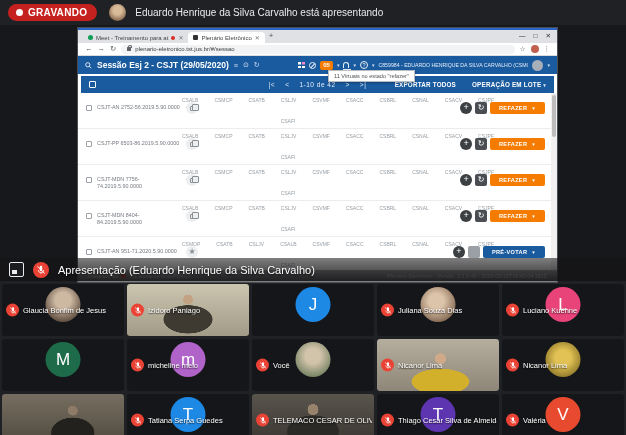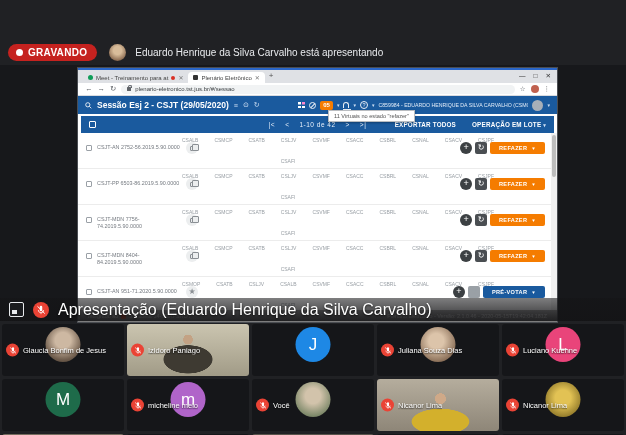--- a/index.html
+++ b/index.html
@@ -1,20 +1,20 @@
 <!DOCTYPE html>
 <html><head>
 <meta charset="utf-8">
 <style>
   * { box-sizing: border-box; margin: 0; padding: 0; }
   html,body { width:626px; height:435px; overflow:hidden; }
   body { background:#202124; font-family:"Liberation Sans",sans-serif; position:relative; }
 
   
-  .topbar { height:25px; display:flex; align-items:center; padding-left:8px; gap:12px;margin-top:40px; }
+  .topbar { height:25px; display:flex; align-items:center; padding-left:8px; gap:12px; }
   .rec-badge { background:#c5221f; color:#fff; font-size:10px; font-weight:bold; letter-spacing:.3px;
     border-radius:11px; padding:3px 10px 3px 8px; display:flex; align-items:center; gap:5px; }
   .rec-dot { width:7px; height:7px; border-radius:50%; background:#fff; }
   .presenter-wrap { display:flex; align-items:center; gap:9px; }
   .avatar-sm { width:17px; height:17px; border-radius:50%;
     background:radial-gradient(circle at 50% 38%, #d8bc9a 30%, #8a6a50 75%, #5a4436); }
   .presenter-status { color:#e8eaed; font-size:10px; }
 
   
   .stage { position:relative; height:256px; background:#17181b; }
@@ -120,21 +120,21 @@
   .presentbar { position:absolute; left:0; right:0; bottom:0; height:23px;
     background:linear-gradient(rgba(20,20,22,.55), rgba(20,20,22,.88)); display:flex;
     align-items:center; gap:9px; padding:0 9px; z-index:6; }
   .unpin-btn { width:15px; height:15px; border:1px solid #e8eaed; border-radius:2px; position:relative; background:rgba(32,33,36,.6); }
   .unpin-btn:after { content:""; position:absolute; left:2px; bottom:2px; width:5px; height:4px; background:#e8eaed; }
   .mic-off { width:16px; height:16px; border-radius:50%; background:#ea4335; display:flex;
     align-items:center; justify-content:center; flex:none; }
   .mic-off svg { width:10px; height:10px; }
   .mic-off.sm { width:13px; height:13px; }
   .mic-off.sm svg { width:8px; height:8px; }
-  .present-label { color:#fff; font-size:16px; text-shadow:0 1px 2px rgba(0,0,0,.8); }
+  .present-label { color:#fff; font-size:11px; text-shadow:0 1px 2px rgba(0,0,0,.8); }
 
   
   .grid { display:grid; grid-template-columns:repeat(5, 1fr); grid-template-rows:52px 52px 52px;
     gap:3px; padding:3px 2px 16px; height:172px; }
   .tile { position:relative; background:#151619; border-radius:3px; overflow:hidden; }
   .tile .circle { position:absolute; left:50%; top:3px; transform:translateX(-50%);
     width:35px; height:35px; border-radius:50%; display:flex; align-items:center;
     justify-content:center; color:#fff; font-size:17px; }
   .namebar { position:absolute; left:4px; right:2px; top:50%; transform:translateY(-50%);
     display:flex; align-items:center; gap:4px; z-index:2; }

